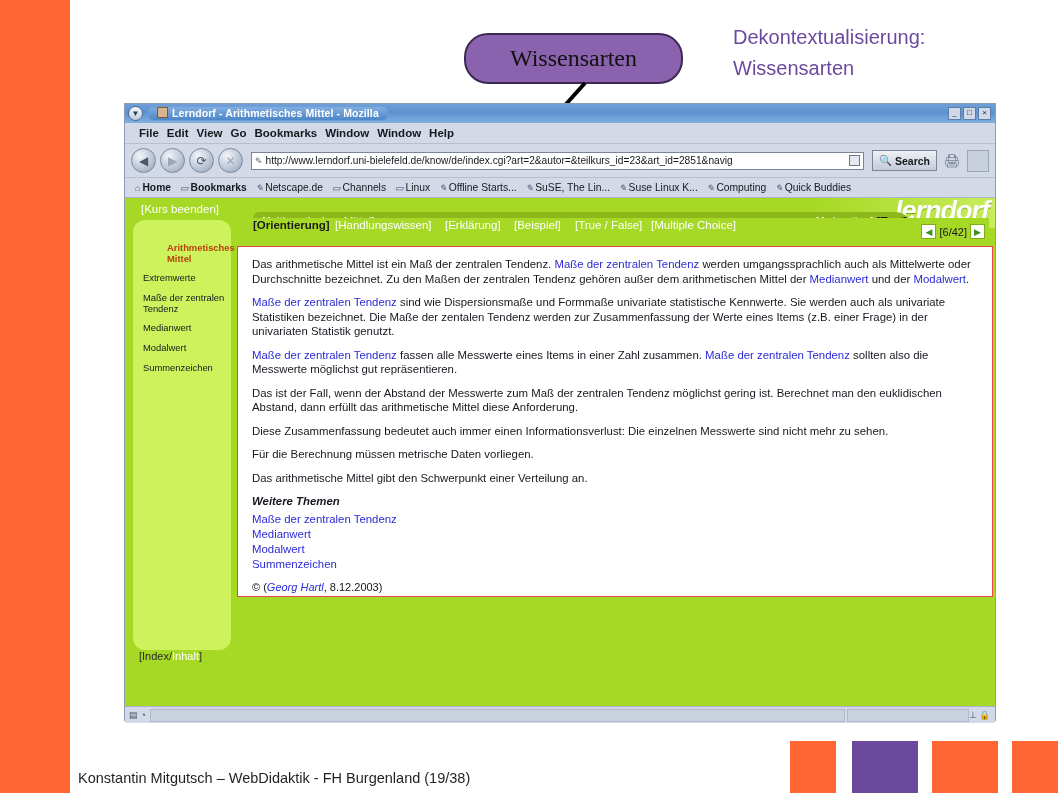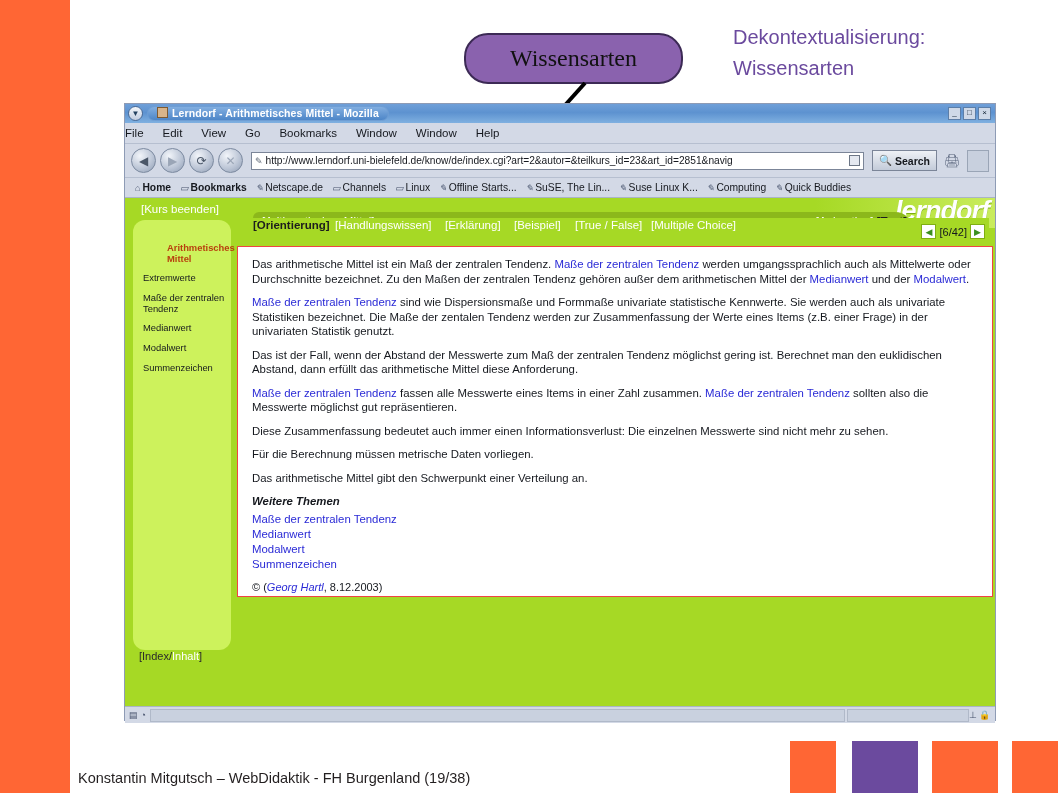--- a/index.html
+++ b/index.html
@@ -54,21 +54,21 @@
     width:9px;height:9px;background:#d8b48a;border:1px solid #7d5a33;margin-right:4px;flex:none;
   }
   .tb-title{font-size:10.5px;color:#ffffff;font-weight:bold;white-space:nowrap;letter-spacing:.1px;}
   .tb-btns{position:absolute;right:4px;top:3px;display:flex;gap:2px;}
   .tb-btn{
     width:11px;height:11px;background:#cfd9e8;border:1px solid #5c7ea8;
     font-size:8px;line-height:9px;text-align:center;color:#123;font-family:"Liberation Sans",sans-serif;
   }
   .menubar{
     height:20px;background:#d3d9e6;border-bottom:1px solid #b6bfd0;
-    display:flex;align-items:center;padding-left:0;gap:19px;
+    display:flex;align-items:center;padding-left:14px;gap:8px;font-weight:bold;
   }
   .menubar span{font-size:11.5px;color:#15181e;}
   .navbar{
     height:34px;background:#d3d9e6;display:flex;align-items:center;
     padding:0 6px;box-sizing:border-box;gap:4px;border-bottom:1px solid #b6bfd0;
   }
   .navbtn{
     width:23px;height:23px;border-radius:50%;
     background:radial-gradient(circle at 35% 30%,#f2f5fa 0%,#b9c3d4 60%,#8e9cb2 100%);
     border:1px solid #7c8aa0;display:flex;align-items:center;justify-content:center;
@@ -326,23 +326,23 @@
       <div class="pgbtn">◀</div>
       <div class="pgtxt">[6/42]</div>
       <div class="pgbtn">▶</div>
     </div>
 
     <div class="doc">
       <p><span>Das arithmetische Mittel ist ein Maß der zentralen Tendenz. </span><a class="lnk">Maße der zentralen Tendenz</a><span> werden umgangssprachlich auch als Mittelwerte oder Durchschnitte bezeichnet. Zu den Maßen der zentralen Tendenz gehören außer dem arithmetischen Mittel der </span><a class="lnk">Medianwert</a><span> und der </span><a class="lnk">Modalwert</a><span>.</span></p>
 
       <p><a class="lnk">Maße der zentralen Tendenz</a><span> sind wie Dispersionsmaße und Formmaße univariate statistische Kennwerte. Sie werden auch als univariate Statistiken bezeichnet. Die Maße der zentalen Tendenz werden zur Zusammenfassung der Werte eines Items (z.B. einer Frage) in der univariaten Statistik genutzt.</span></p>
 
+      <p><a class="lnk">Maße der zentralen Tendenz</a><span> fassen alle Messwerte eines Items in einer Zahl zusammen. </span><a class="lnk">Maße der zentralen Tendenz</a><span> sollten also die Messwerte möglichst gut repräsentieren.</span></p>
+
       <p>Das ist der Fall, wenn der Abstand der Messwerte zum Maß der zentralen Tendenz möglichst gering ist. Berechnet man den euklidischen Abstand, dann erfüllt das arithmetische Mittel diese Anforderung.</p>
-
-      <p><a class="lnk">Maße der zentralen Tendenz</a><span> fassen alle Messwerte eines Items in einer Zahl zusammen. </span><a class="lnk">Maße der zentralen Tendenz</a><span> sollten also die Messwerte möglichst gut repräsentieren.</span></p>
       <p>Diese Zusammenfassung bedeutet auch immer einen Informationsverlust: Die einzelnen Messwerte sind nicht mehr zu sehen.</p>
       <p>Für die Berechnung müssen metrische Daten vorliegen.</p>
       <p>Das arithmetische Mittel gibt den Schwerpunkt einer Verteilung an.</p>
 
       <p class="wt">Weitere Themen</p>
       <p class="ll"><a class="lnk">Maße der zentralen Tendenz</a></p>
       <p class="ll"><a class="lnk">Medianwert</a></p>
       <p class="ll"><a class="lnk">Modalwert</a></p>
       <p class="ll"><a class="lnk">Summenzeichen</a></p>
 

